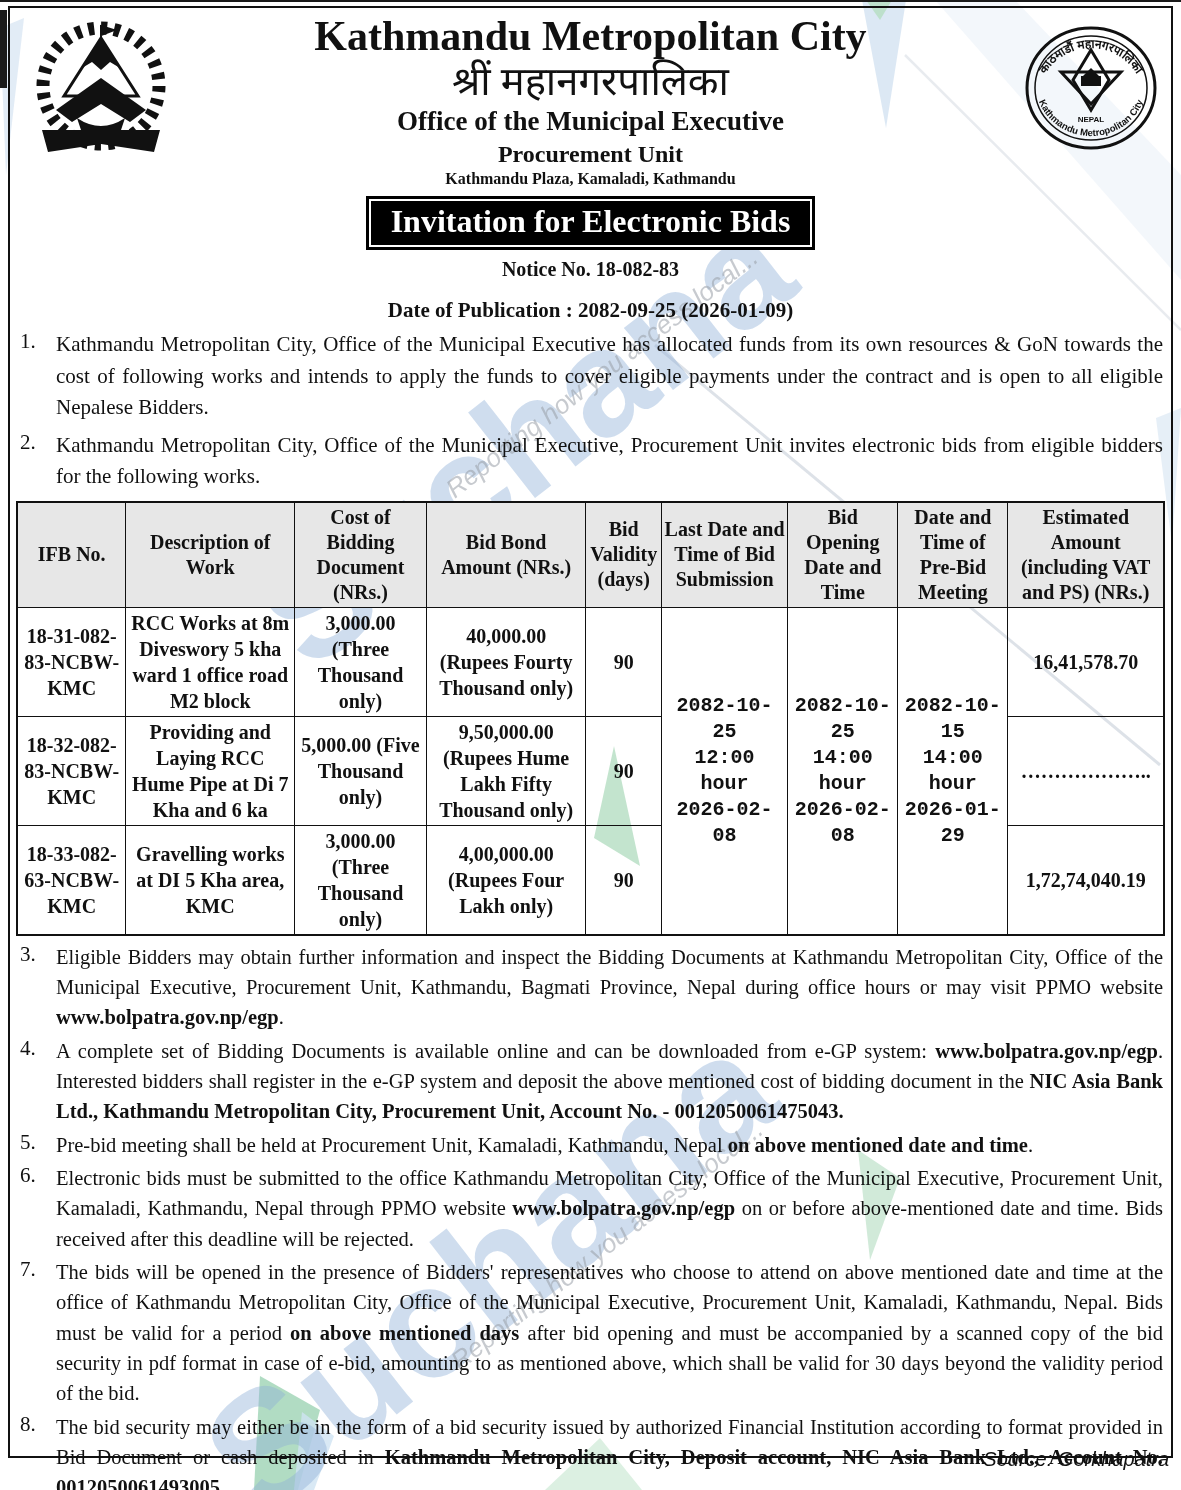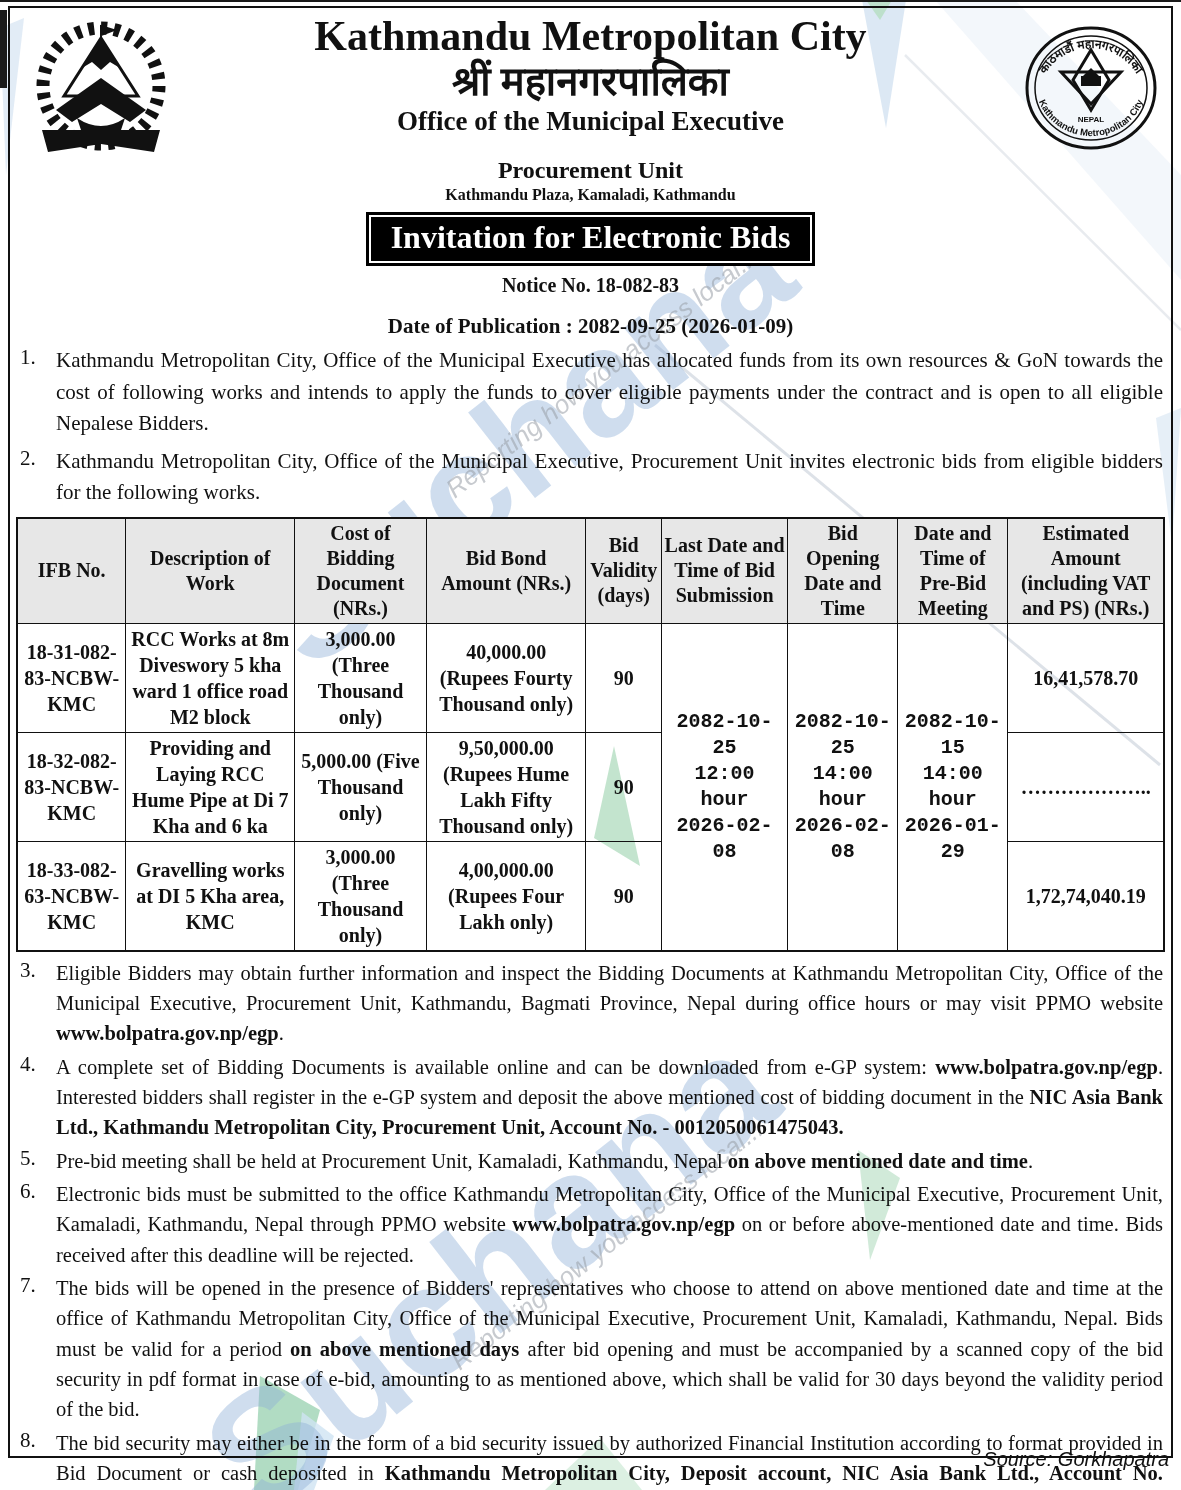--- a/index.html
+++ b/index.html
@@ -17,23 +17,23 @@
           color:#9aa0a8;opacity:.55;transform:rotate(-38deg);transform-origin:left top;white-space:nowrap;font-size:26px;}
 
   
   .frame{position:absolute;left:8px;top:6px;width:1165px;height:1452px;border:2.5px solid #111;
          box-sizing:border-box;padding:4px 6px 0 6px;z-index:1;background:transparent;}
 
   .hdr{position:relative;text-align:center;}
   .logo-left{position:absolute;left:6px;top:4px;}
   .logo-right{position:absolute;right:4px;top:10px;}
   .org{font-size:42px;font-weight:bold;line-height:1.05;margin-top:2px;}
-  .org-np{font-size:40px;font-weight:bold;line-height:1.1;margin-top:2px;}
+  .org-np{font-size:40px;font-weight:normal;line-height:1.1;margin-top:2px;}
   .office{font-size:27px;font-weight:bold;margin-top:2px;}
-  .unit{font-size:24px;font-weight:bold;margin-top:20px;text-align:center;}
+  .unit{font-size:24px;font-weight:bold;margin-top:4px;text-align:center;}
   .addr{font-size:16px;font-weight:bold;margin-top:2px;}
   .banner{display:inline-block;background:#000000;margin-top:8px;padding:3px;}
   .banner-inner{border:2px solid #fff;color:#fff;font-size:32px;font-weight:bold;padding:2px 20px 5px 20px;}
   .notice-no{font-size:20px;font-weight:bold;margin-top:8px;}
   .pubdate{font-size:21px;font-weight:bold;margin-top:17px;}
 
   .num-item{display:flex;margin-top:6px;}
   .num-item .no{flex:0 0 36px;font-size:21px;padding-left:4px;}
   .num-item .tx{flex:1;font-size:21px;line-height:1.5;text-align:justify;padding-right:2px;}
   .num-item .tx b{font-weight:bold;}

